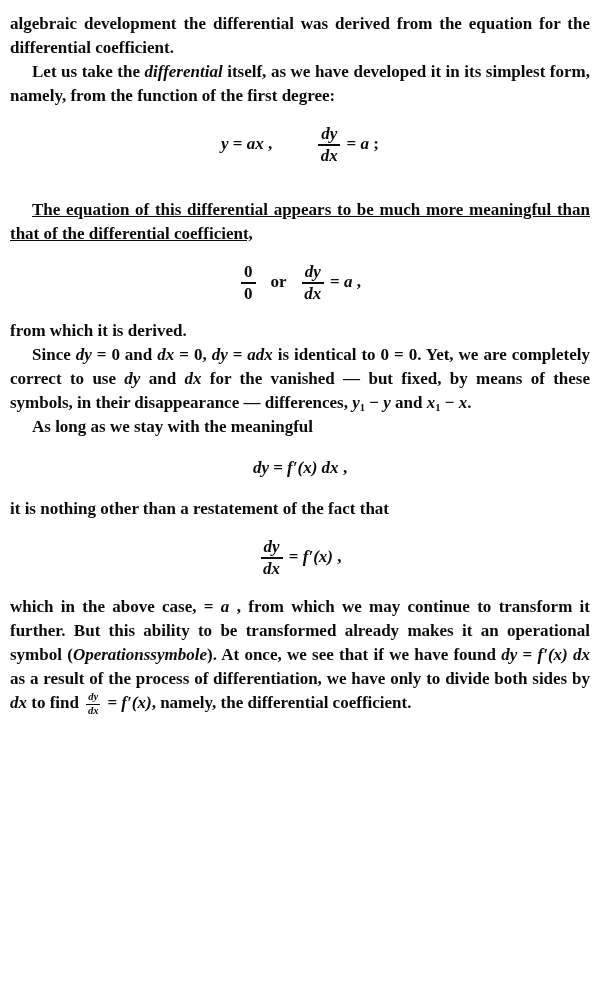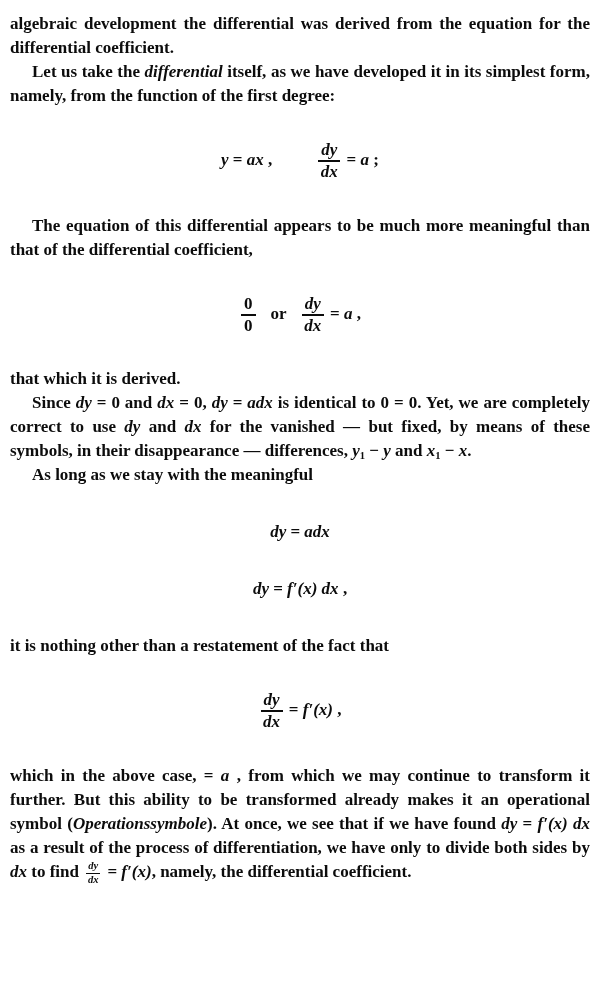--- a/index.html
+++ b/index.html
@@ -19,26 +19,26 @@
     font-size: 17px;
     line-height: 24px;
     -webkit-font-smoothing: antialiased;
   }
   .doc { width: 100%; }
   .para {
     margin: 0;
     text-align: justify;
   }
   .para.indent { text-indent: 22px; }
-  .para.space-before { margin-top: 33px; }
+  .para.space-before { margin-top: 33px; text-decoration: underline; }
   .ital { font-style: italic; }
   sub.sub1 { font-size: 0.62em; line-height: 0; vertical-align: -0.28em; }
   .formula {
     text-align: center;
-    margin: 33px 0;
+    margin: 17px 0;
     white-space: nowrap;
   }
   .gap { display: inline-block; height: 1px; }
   .frac {
     display: inline-block;
     vertical-align: middle;
     text-align: center;
     line-height: 1.05;
     margin: 0 2px;
   }
@@ -60,22 +60,21 @@
 </head>
 <body>
 
 <div class="page" style="--page-bg: #ffffff; --page-fg: #0c0c0c;">
   <div id="doc" class="doc">
       <p class="para"><span>algebraic development the differential was derived from the equation for the differential coefficient.</span></p>
       <p class="para indent"><span>Let us take the </span><span class="ital">differential</span><span> itself, as we have developed it in its simplest form, namely, from the function of the first degree:</span></p>
       <div class="formula"><span class="ital">y</span><span> = </span><span class="ital">ax</span><span> ,</span><span class="gap" style="width: 44px;"></span><span class="frac ital"><span class="num">dy</span><span class="den">dx</span></span><span> = </span><span class="ital">a</span><span> ;</span></div>
       <p class="para indent space-before"><span>The equation of this differential appears to be much more meaningful than that of the differential coefficient,</span></p>
       <div class="formula"><span class="frac"><span class="num">0</span><span class="den">0</span></span><span class="gap" style="width: 13px;"></span><span>or</span><span class="gap" style="width: 13px;"></span><span class="frac ital"><span class="num">dy</span><span class="den">dx</span></span><span> = </span><span class="ital">a</span><span> ,</span></div>
-      <p class="para"><span>that which it is derived.</span></p>
+      <p class="para"><span>from which it is derived.</span></p>
       <p class="para indent"><span>Since </span><span class="ital">dy</span><span> = 0 and </span><span class="ital">dx</span><span> = 0, </span><span class="ital">dy</span><span> = </span><span class="ital">adx</span><span> is identical to 0 = 0. Yet, we are completely correct to use </span><span class="ital">dy</span><span> and </span><span class="ital">dx</span><span> for the vanished — but fixed, by means of these symbols, in their disappearance — differences, </span><span class="ital">y</span><sub class="sub1">1</sub><span> − </span><span class="ital">y</span><span> and </span><span class="ital">x</span><sub class="sub1">1</sub><span> − </span><span class="ital">x</span><span>.</span></p>
       <p class="para indent"><span>As long as we stay with the meaningful</span></p>
-      <div class="formula"><span class="ital">dy</span><span> = </span><span class="ital">adx</span></div>
       <div class="formula"><span class="ital">dy</span><span> = </span><span class="ital">f′(x) dx</span><span> ,</span></div>
       <p class="para"><span>it is nothing other than a restatement of the fact that</span></p>
       <div class="formula"><span class="frac ital"><span class="num">dy</span><span class="den">dx</span></span><span> = </span><span class="ital">f′(x)</span><span> ,</span></div>
       <p class="para"><span>which in the above case, = </span><span class="ital">a</span><span> , from which we may continue to transform it further. But this ability to be transformed already makes it an operational symbol (</span><span class="ital">Operationssymbole</span><span>). At once, we see that if we have found </span><span class="ital">dy</span><span> = </span><span class="ital">f′(x) dx</span><span> as a result of the process of differentiation, we have only to divide both sides by </span><span class="ital">dx</span><span> to find </span><span class="frac ital inline"><span class="num">dy</span><span class="den">dx</span></span><span> = </span><span class="ital">f′(x)</span><span>, namely, the differential coefficient.</span></p>
     </div>
 </div>
 
 </body></html>

